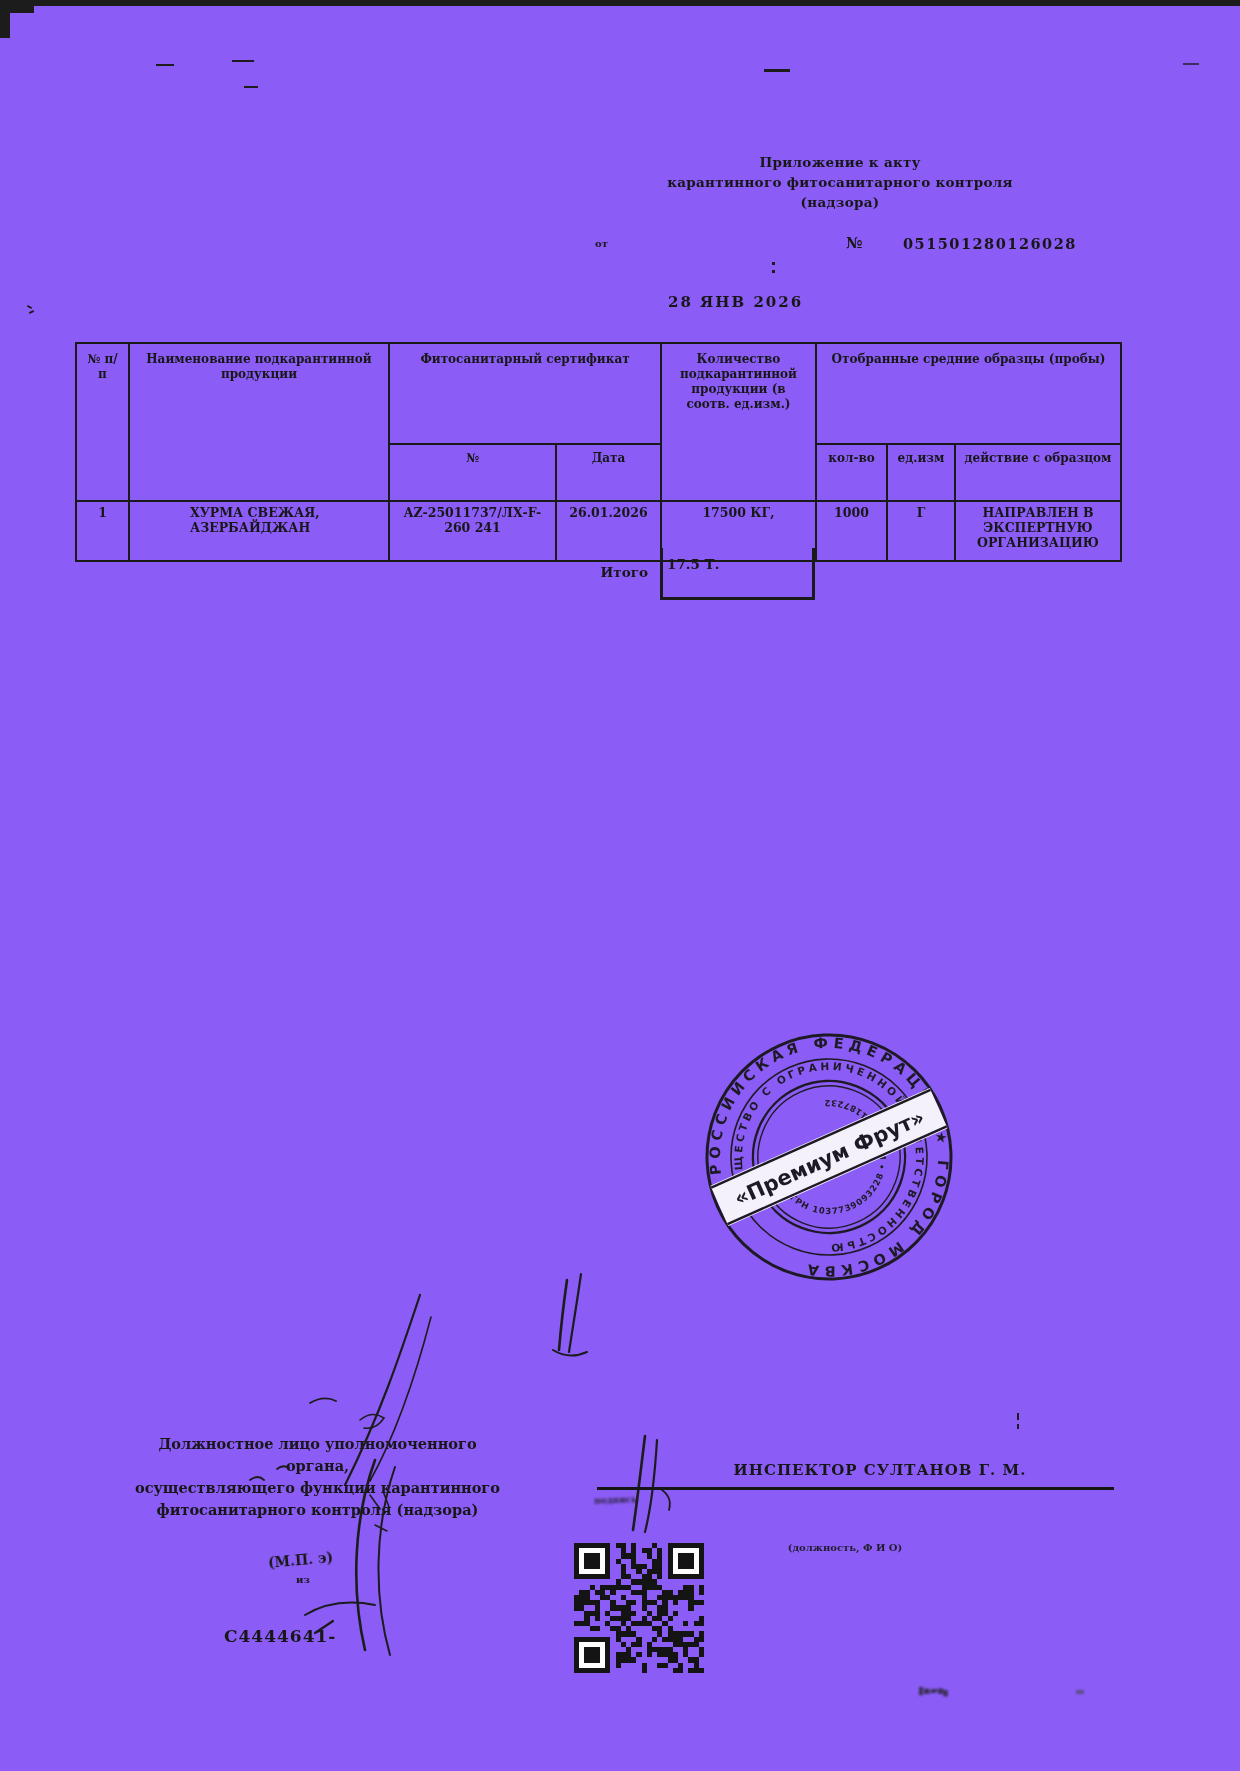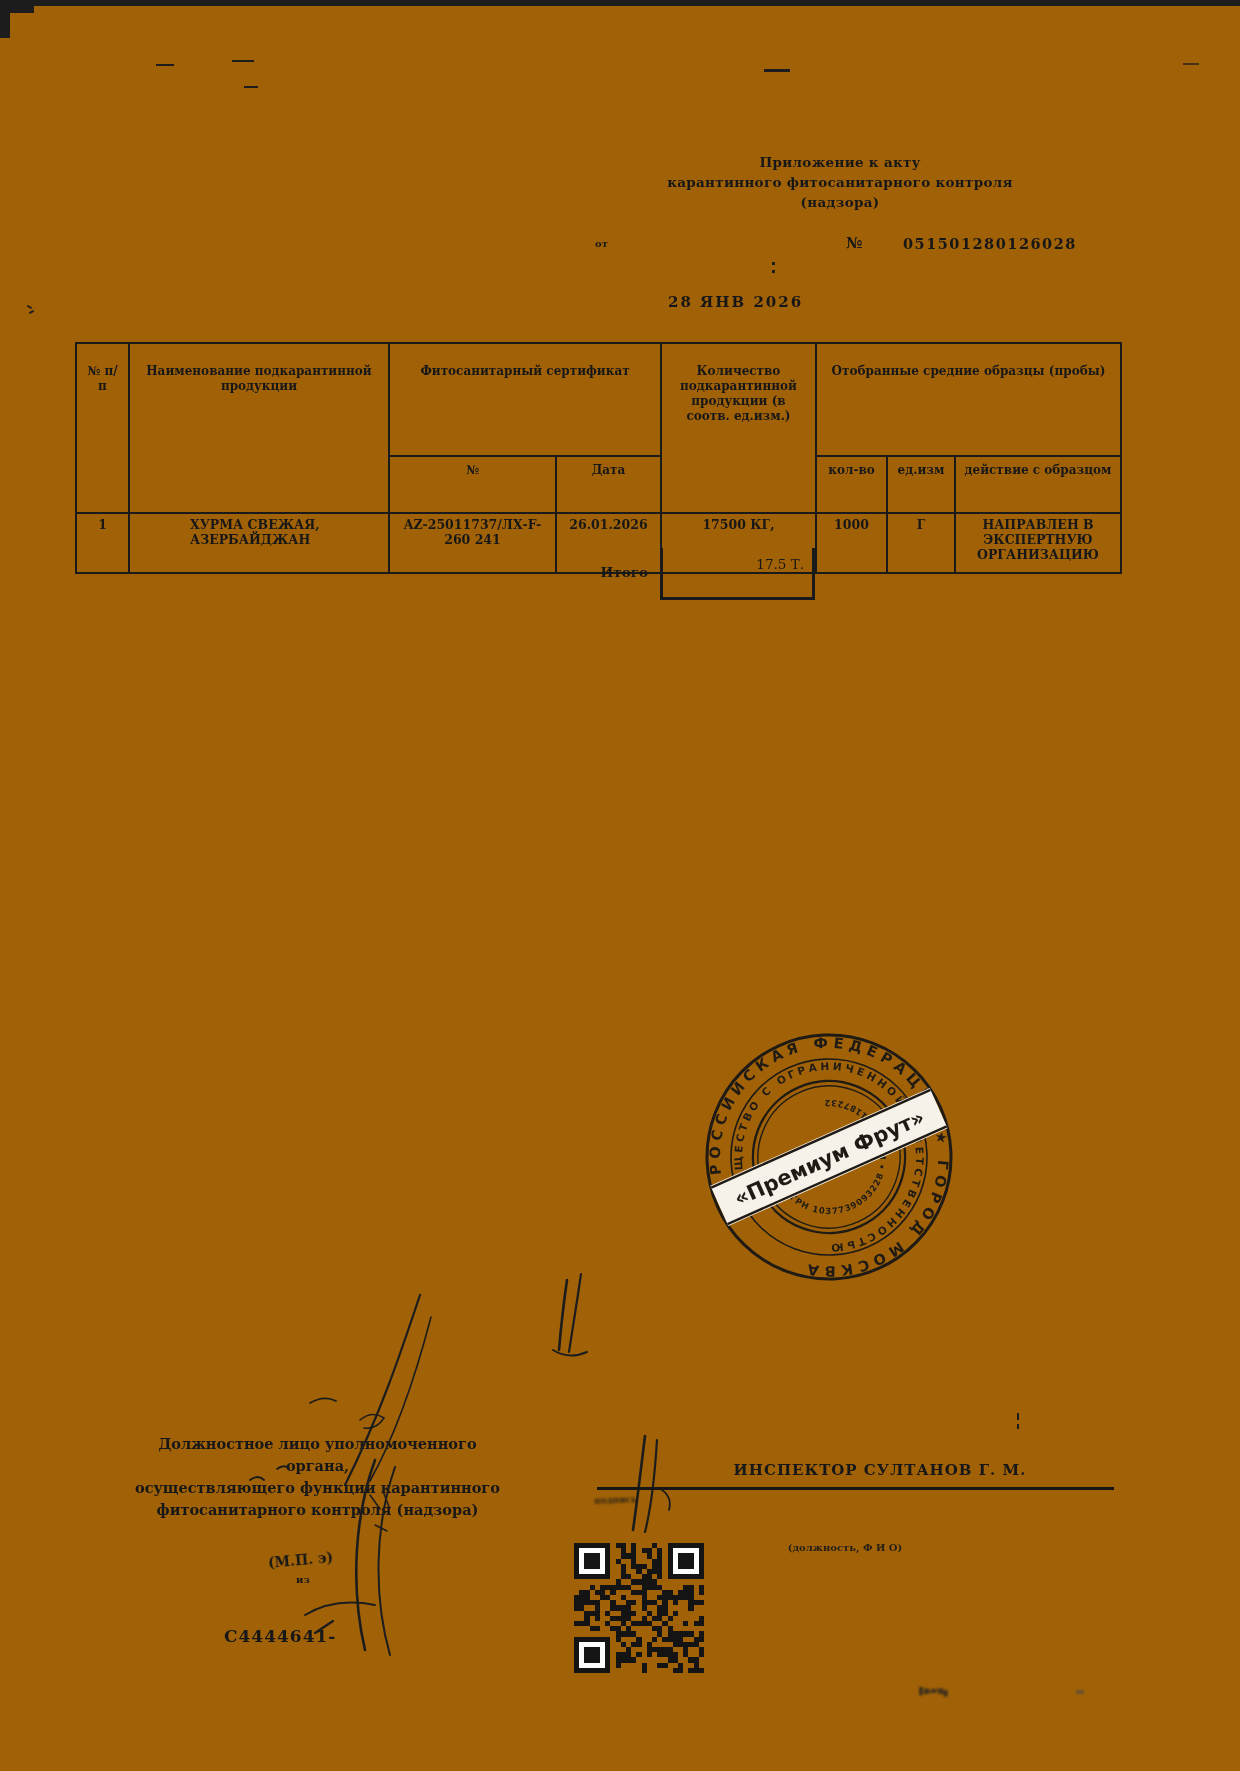--- a/index.html
+++ b/index.html
@@ -1,44 +1,44 @@
 <!DOCTYPE html>
 <html><head>
 <meta charset="utf-8">
 <style>
   html,body{margin:0;padding:0;background:#888;}
   .page{
-    position:relative;width:1240px;height:1771px;background:#a16207;
+    position:relative;width:1240px;height:1771px;background:#8b5cf6;
     font-family:"DejaVu Serif","Liberation Serif",serif;color:#171717;overflow:hidden;
     margin:0 auto;
   }
   .abs{position:absolute;}
   .noise{position:absolute;background:#1c1c1c;}
 
   
   .doc-title{left:600px;top:152px;width:480px;text-align:center;font-size:13.5px;font-weight:bold;line-height:20px;letter-spacing:.3px;}
   .meta-ot{left:595px;top:238px;font-size:10px;font-weight:bold;}
   .meta-date{left:668px;top:249px;font-size:15px;font-weight:bold;letter-spacing:2px;margin-top:44px;}
   .meta-no{left:846px;top:234px;font-size:15px;font-weight:bold;}
   .meta-num{left:903px;top:235px;font-size:14.5px;font-weight:bold;letter-spacing:1.5px;}
 
   
   table.main{position:absolute;left:75px;top:342px;border-collapse:collapse;table-layout:fixed;width:1045px;}
   table.main td,table.main th{border:2.4px solid #1a1a1a;padding:3px 6px;vertical-align:top;
     font-size:12px;font-weight:bold;text-align:center;line-height:15px;}
-  table.main tr.h1 th{vertical-align:top;padding-top:20px;}
+  table.main tr.h1 th{vertical-align:top;padding-top:8px;}
   table.main tr.h2 th{height:46px;vertical-align:top;padding-top:6px;}
   table.main tr.d1 td{height:52px;font-size:12.5px;line-height:15px;}
   td.cell-name{text-align:left;border-radius:29px;}
   td.cell-qty{text-align:right;padding-right:6px;}
   .name-wrap{display:inline-block;width:138px;text-align:left;}
   .itogo-label{left:498px;top:564px;width:150px;text-align:right;font-size:13.5px;font-weight:bold;}
   .itogo-box{left:660px;top:548px;width:155px;height:52px;box-sizing:border-box;
     border-left:3px solid #1a1a1a;border-right:3px solid #1a1a1a;border-bottom:3px solid #1a1a1a;
-    text-align:right;font-size:13.5px;font-weight:normal;padding:8px 8px 0 12px;}
+    text-align:left;font-size:13.5px;font-weight:bold;padding:8px 8px 0 4px;}
 
   
   .stamp{left:698px;top:1026px;width:262px;height:262px;opacity:.93;}
   .stamp text{fill:#161616;font-family:"DejaVu Sans","Liberation Sans",sans-serif;}
 
   
   .official{left:95px;top:1433px;width:365px;text-align:center;font-size:14.5px;font-weight:bold;line-height:22px;filter:blur(.2px);margin-left:40px;}
   .inspector{left:700px;top:1461px;width:360px;text-align:center;font-size:15px;font-weight:bold;letter-spacing:1px;}
   .sign-line{left:597px;top:1487px;width:517px;height:3px;background:#161616;}
   .inspector-sub{left:740px;top:1494px;width:210px;text-align:center;font-size:10px;font-weight:bold;filter:blur(.6px);opacity:.9;margin-top:48px;}

